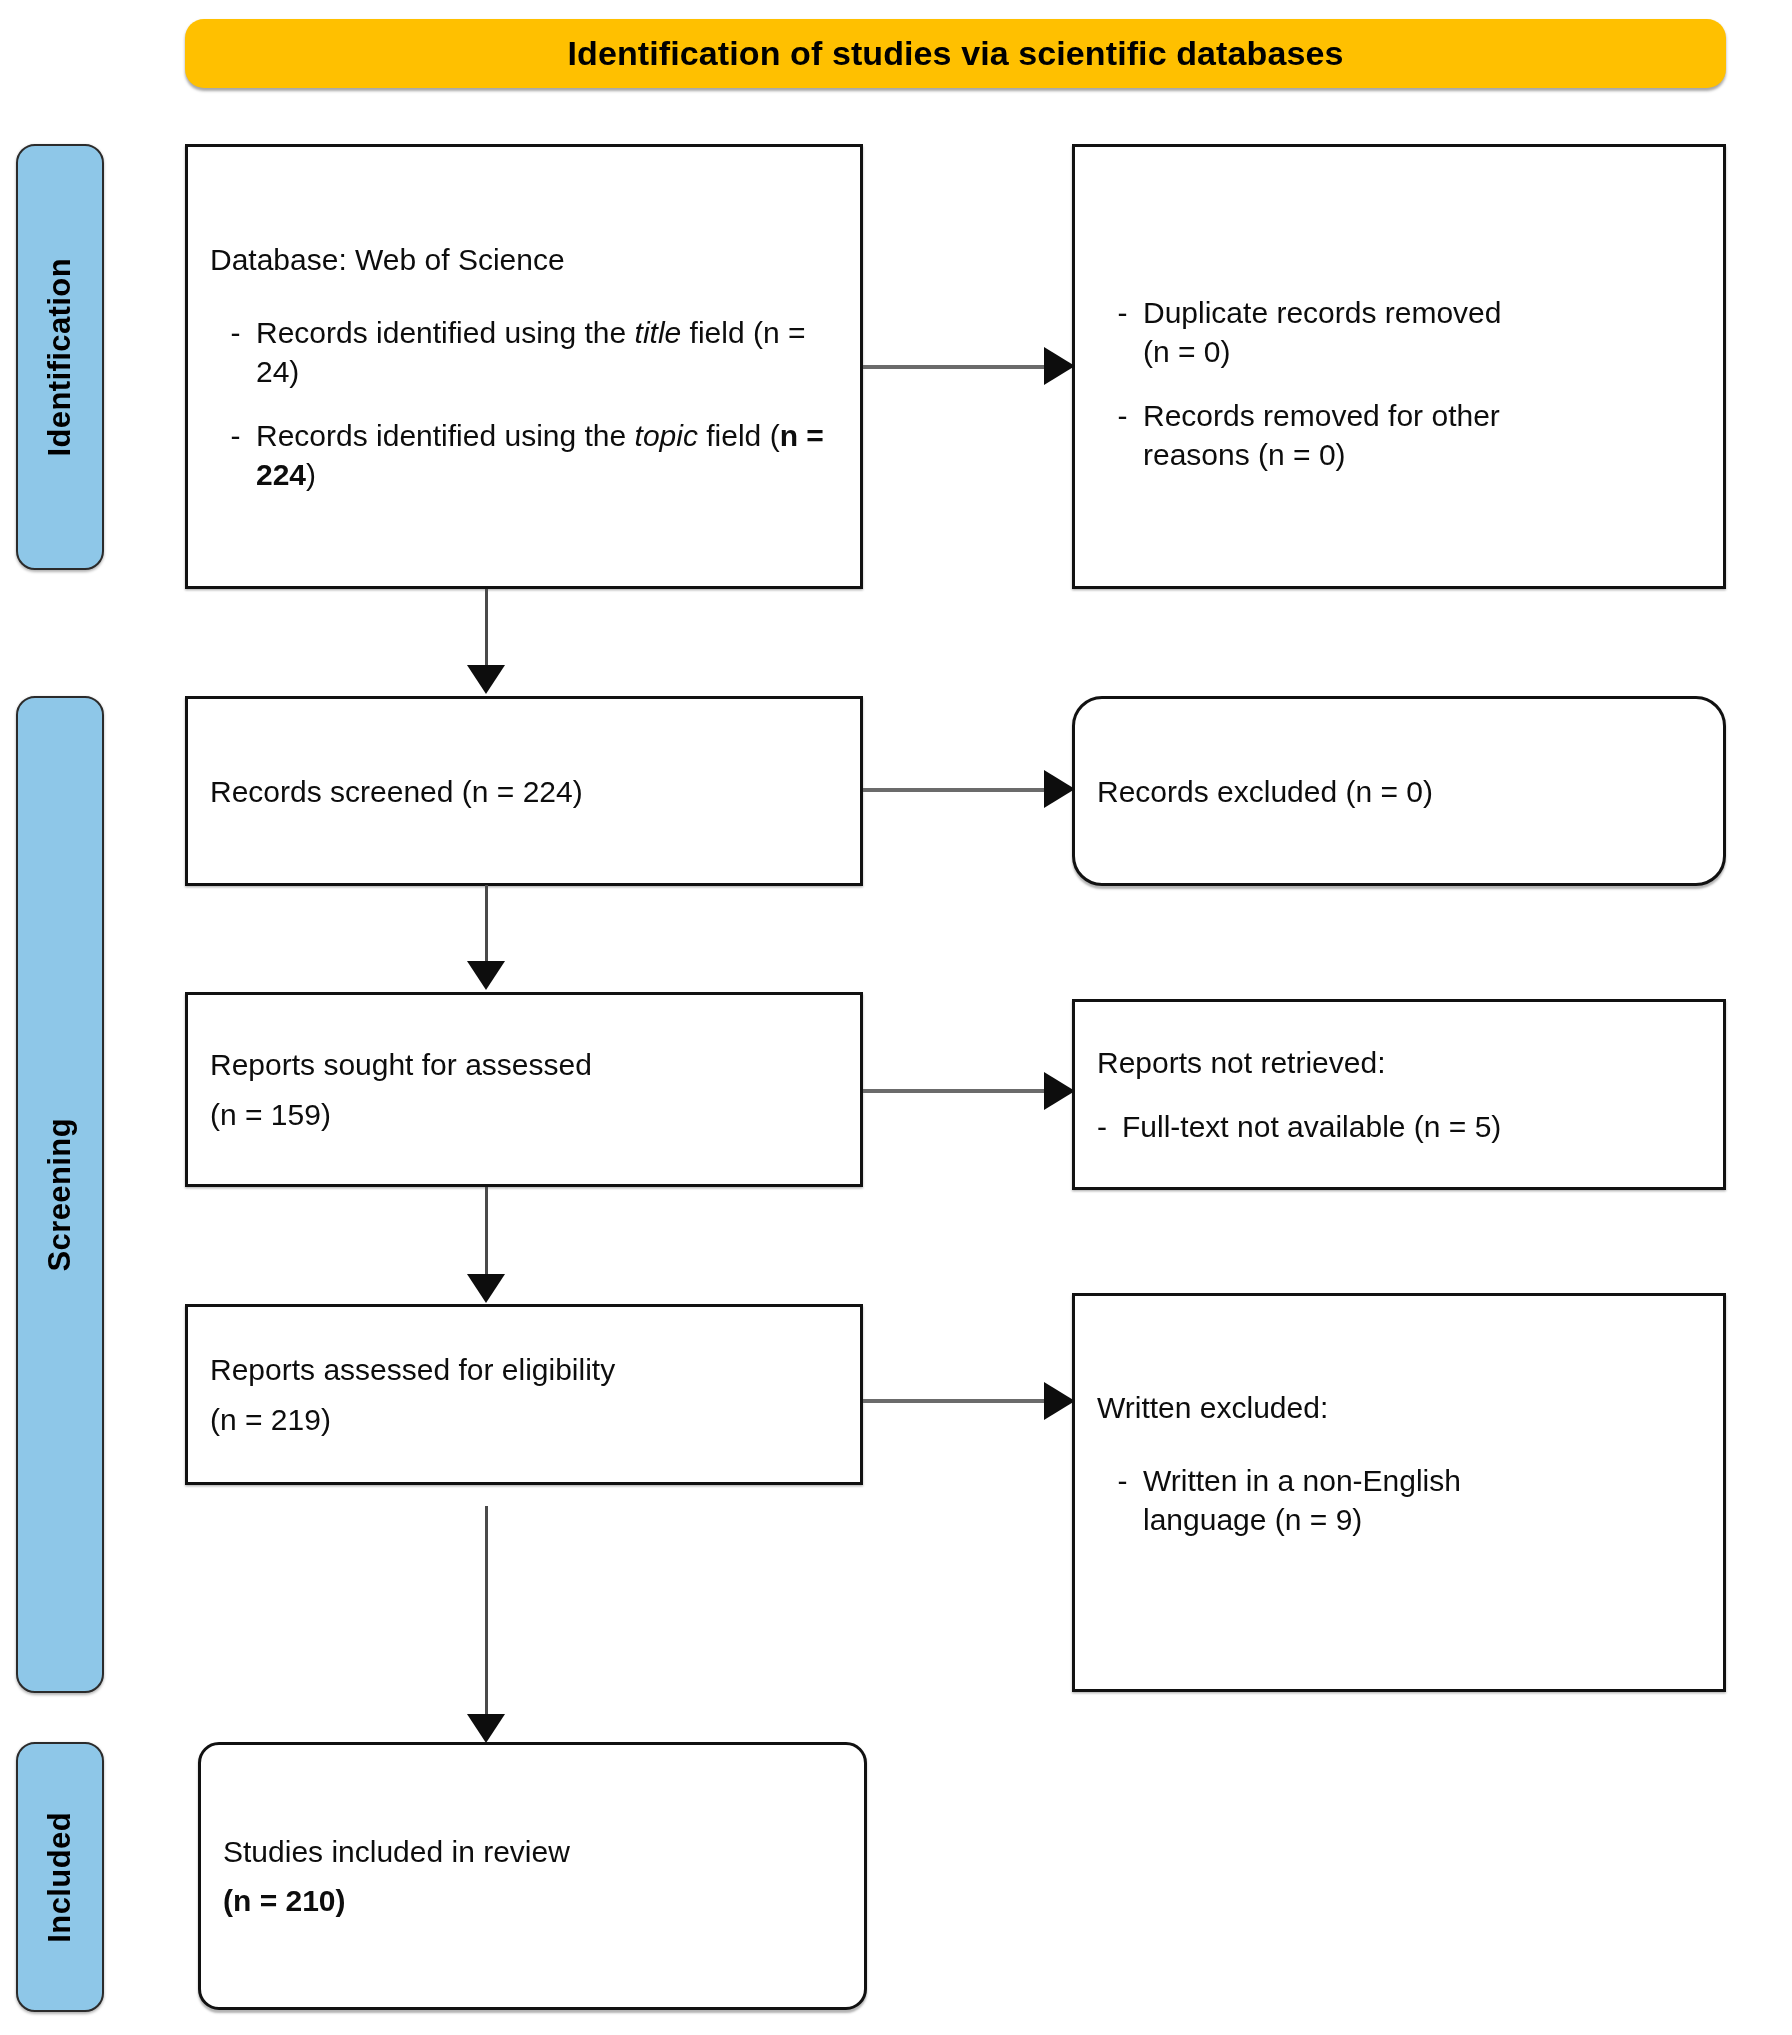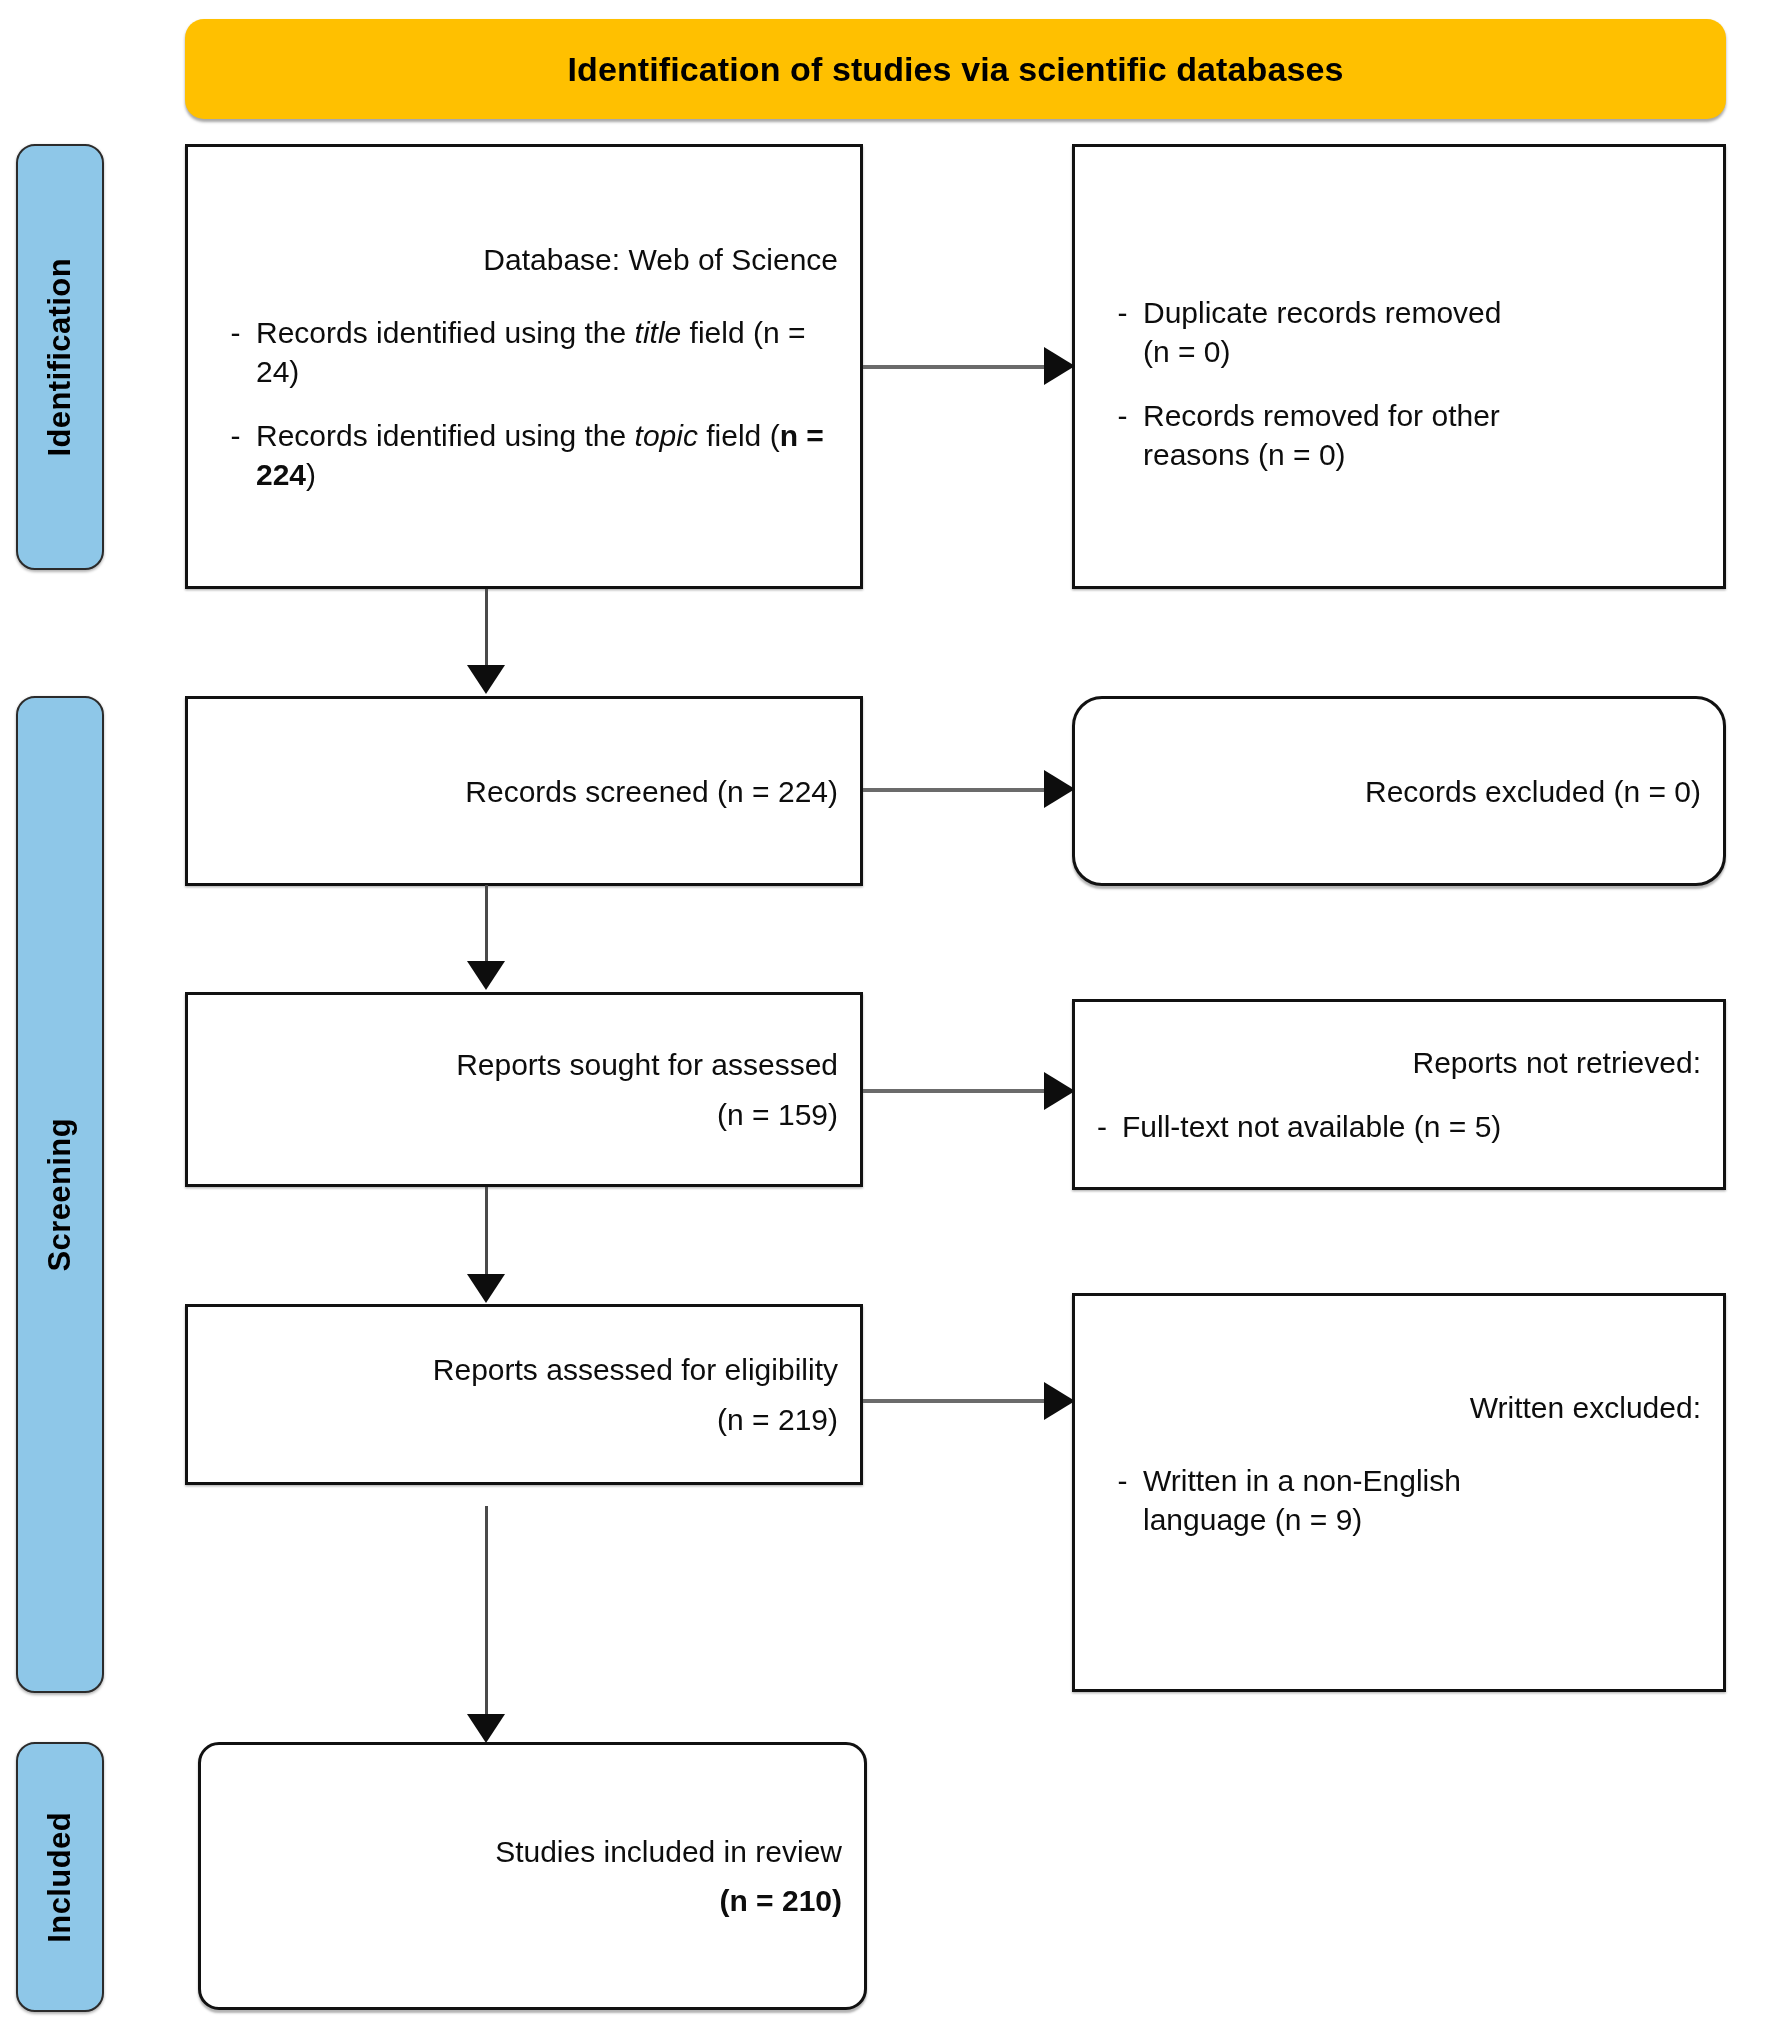--- a/index.html
+++ b/index.html
@@ -17,21 +17,21 @@
     background: #ffffff;
     overflow: hidden;
   }
 
   
   .banner {
     position: absolute;
     left: 185px;
     top: 19px;
     width: 1541px;
-    height: 100px;
+    height: 69px;
     background: #FFC000;
     border-radius: 19px;
     box-shadow: 0 2.2px 2.9px rgba(0,0,0,0.35);
     display: flex;
     align-items: center;
     justify-content: center;
   }
   .banner-title {
     font-size: 34px;
     font-weight: bold;
@@ -74,21 +74,20 @@
     justify-content: center;
   }
   .box-inner {
     padding: 0 22px;
   }
   .box p {
     margin: 0;
     font-size: 30px;
     line-height: 1.30;
     color: #0d0d0d;
-    text-align: right;
   }
   .box p + p { margin-top: 10.3px; }
   .box .gap { height: 34px; }
   .box .gap-sm { height: 25px; }
 
   
   .bullet {
     display: flex;
     align-items: flex-start;
     font-size: 30px;

